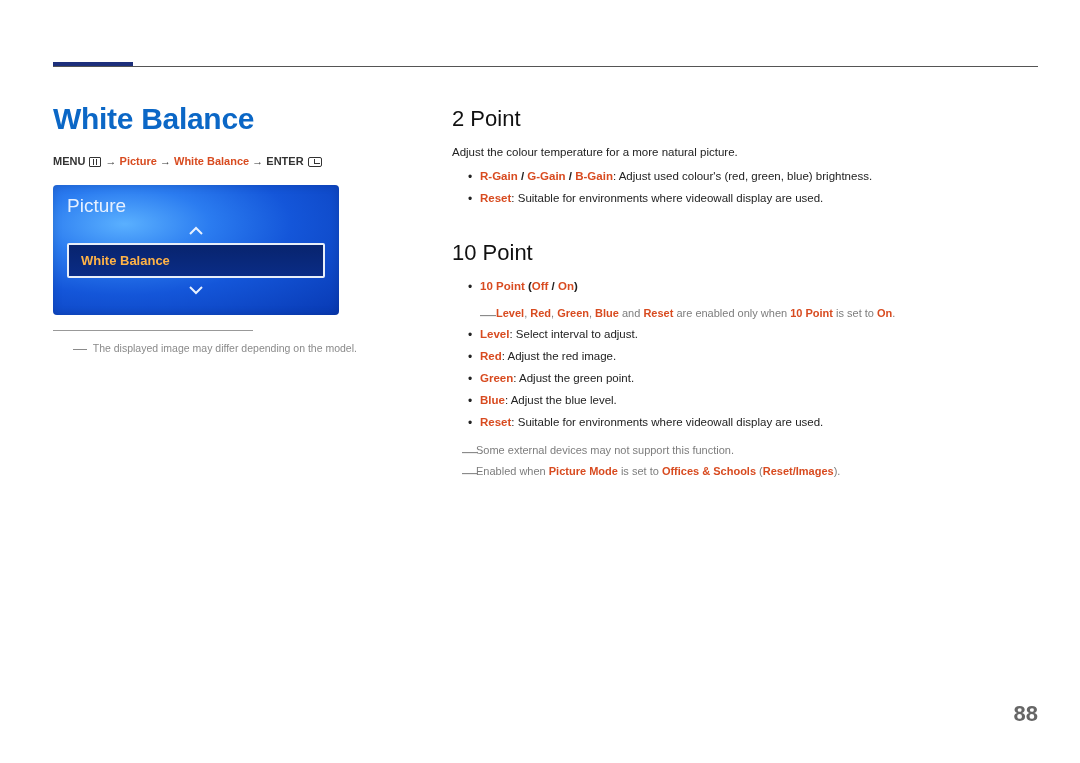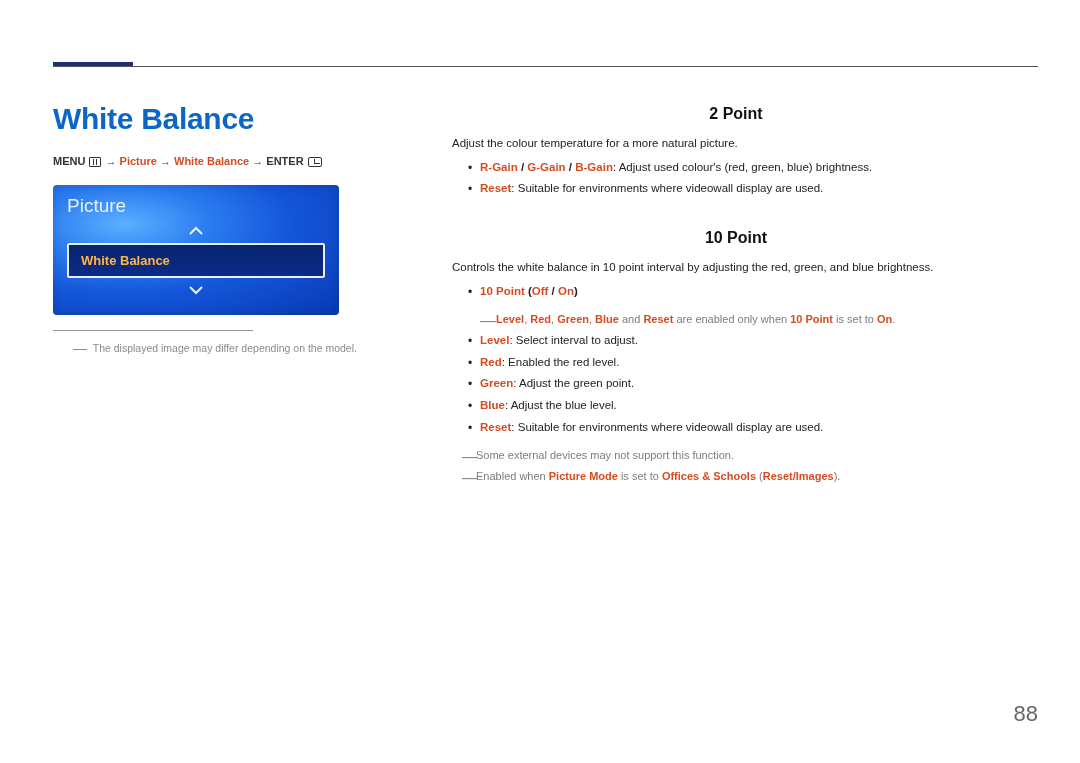--- a/index.html
+++ b/index.html
@@ -119,25 +119,24 @@
   .right-col {
     position: absolute;
     top: 102px;
     left: 452px;
     right: 60px;
     font-size: 12px;
     color: #222;
     line-height: 1.55;
   }
   .section-h {
-    font-size: 16px;
-    font-weight: 700;
+    font-size: 22px;
+    font-weight: 400;
     color: #111;
     margin-bottom: 8px;
-    text-align: center;
   }
   .para { font-size: 11.5px; color: #222; margin-bottom: 6px; }
   ul.bullets { list-style: none; margin: 0 0 10px 0; }
   ul.bullets li { position: relative; padding-left: 28px; font-size: 11.5px; margin-bottom: 4px; }
   ul.bullets li::before {
     content: "•"; position: absolute; left: 16px; top: 0; color: #222; font-size: 12px;
   }
   .bold { font-weight: 700; }
   .accent { color: #d84b20; }
   .sub-note {
@@ -161,21 +160,21 @@
     position: absolute; left: 10px; top: -2px; font-size: 16px; color: #888;
   }
   .spacer { height: 18px; }
 
   .page-num {
     position: absolute;
     right: 42px;
     bottom: 36px;
     font-size: 22px;
     color: #666;
-    font-weight: 400;
+    font-weight: 700;
   }
 </style>
 </head>
 <body>
 
 <div class="top-rule-accent"></div>
 <div class="top-rule"></div>
 
 <div class="page-title">White Balance</div>
 
@@ -221,36 +220,35 @@
       <span class="bold accent">R-Gain</span><span class="bold"> / </span><span class="bold accent">G-Gain</span><span class="bold"> / </span><span class="bold accent">B-Gain</span><span>: Adjust used colour's (red, green, blue) brightness.</span>
     </li>
     <li>
       <span class="bold accent">Reset</span><span>: Suitable for environments where videowall display are used.</span>
     </li>
   </ul>
 
   <div class="spacer"></div>
 
   <div class="section-h">10 Point</div>
-  <div class="para">Controls the white balance in 10 point interval by adjusting the red, green, and blue brightness.</div>
   <ul class="bullets">
     <li>
       <span class="bold accent">10 Point</span><span class="bold"> (</span><span class="bold accent">Off</span><span class="bold"> / </span><span class="bold accent">On</span><span class="bold">)</span>
     </li>
   </ul>
   <div class="sub-note">
     <span class="dash-lead">―</span>
     <span class="bold accent">Level</span><span>, </span><span class="bold accent">Red</span><span>, </span><span class="bold accent">Green</span><span>, </span><span class="bold accent">Blue</span><span> and </span><span class="bold accent">Reset</span><span> are enabled only when </span><span class="bold accent">10 Point</span><span> is set to </span><span class="bold accent">On</span><span>.</span>
   </div>
   <ul class="bullets">
     <li>
       <span class="bold accent">Level</span><span>: Select interval to adjust.</span>
     </li>
     <li>
-      <span class="bold accent">Red</span><span>: Enabled the red level.</span>
+      <span class="bold accent">Red</span><span>: Adjust the red image.</span>
     </li>
     <li>
       <span class="bold accent">Green</span><span>: Adjust the green point.</span>
     </li>
     <li>
       <span class="bold accent">Blue</span><span>: Adjust the blue level.</span>
     </li>
     <li>
       <span class="bold accent">Reset</span><span>: Suitable for environments where videowall display are used.</span>
     </li>

